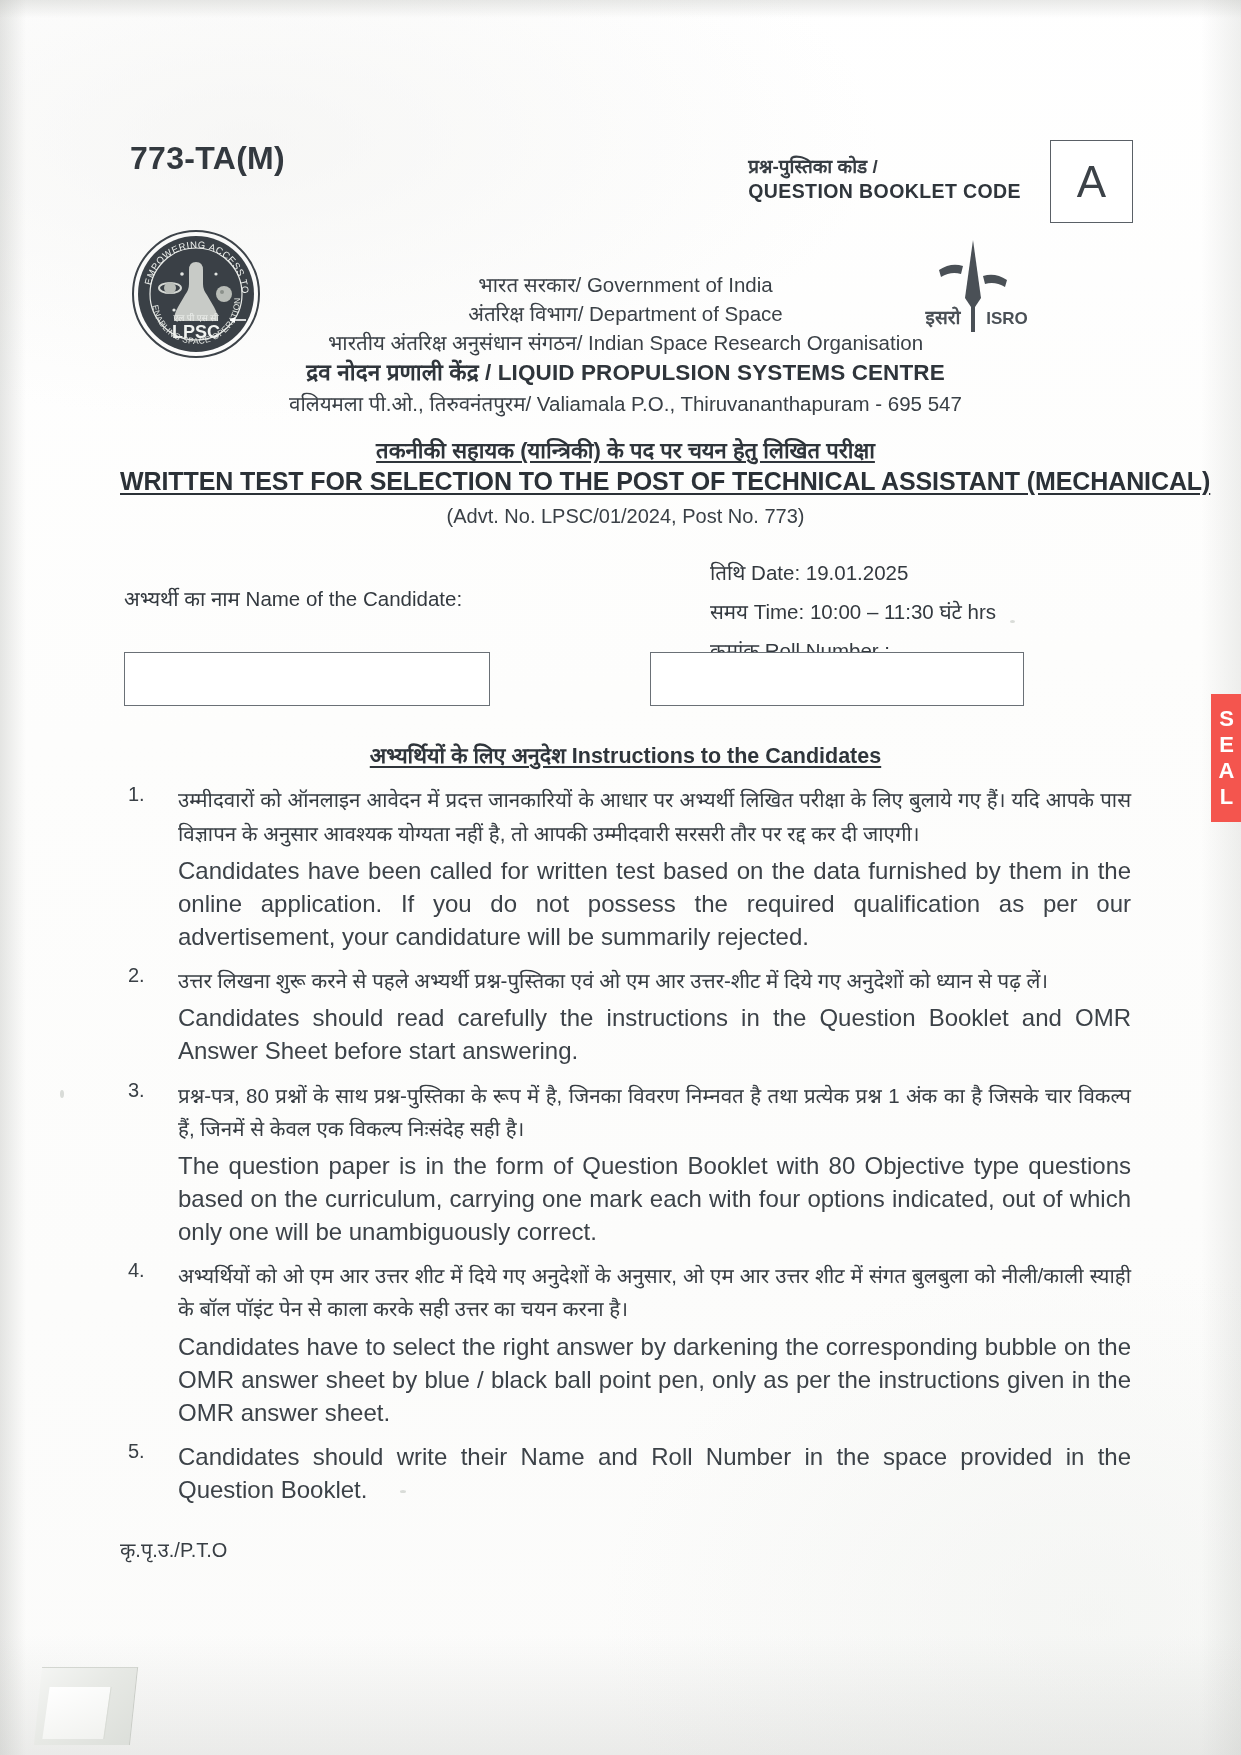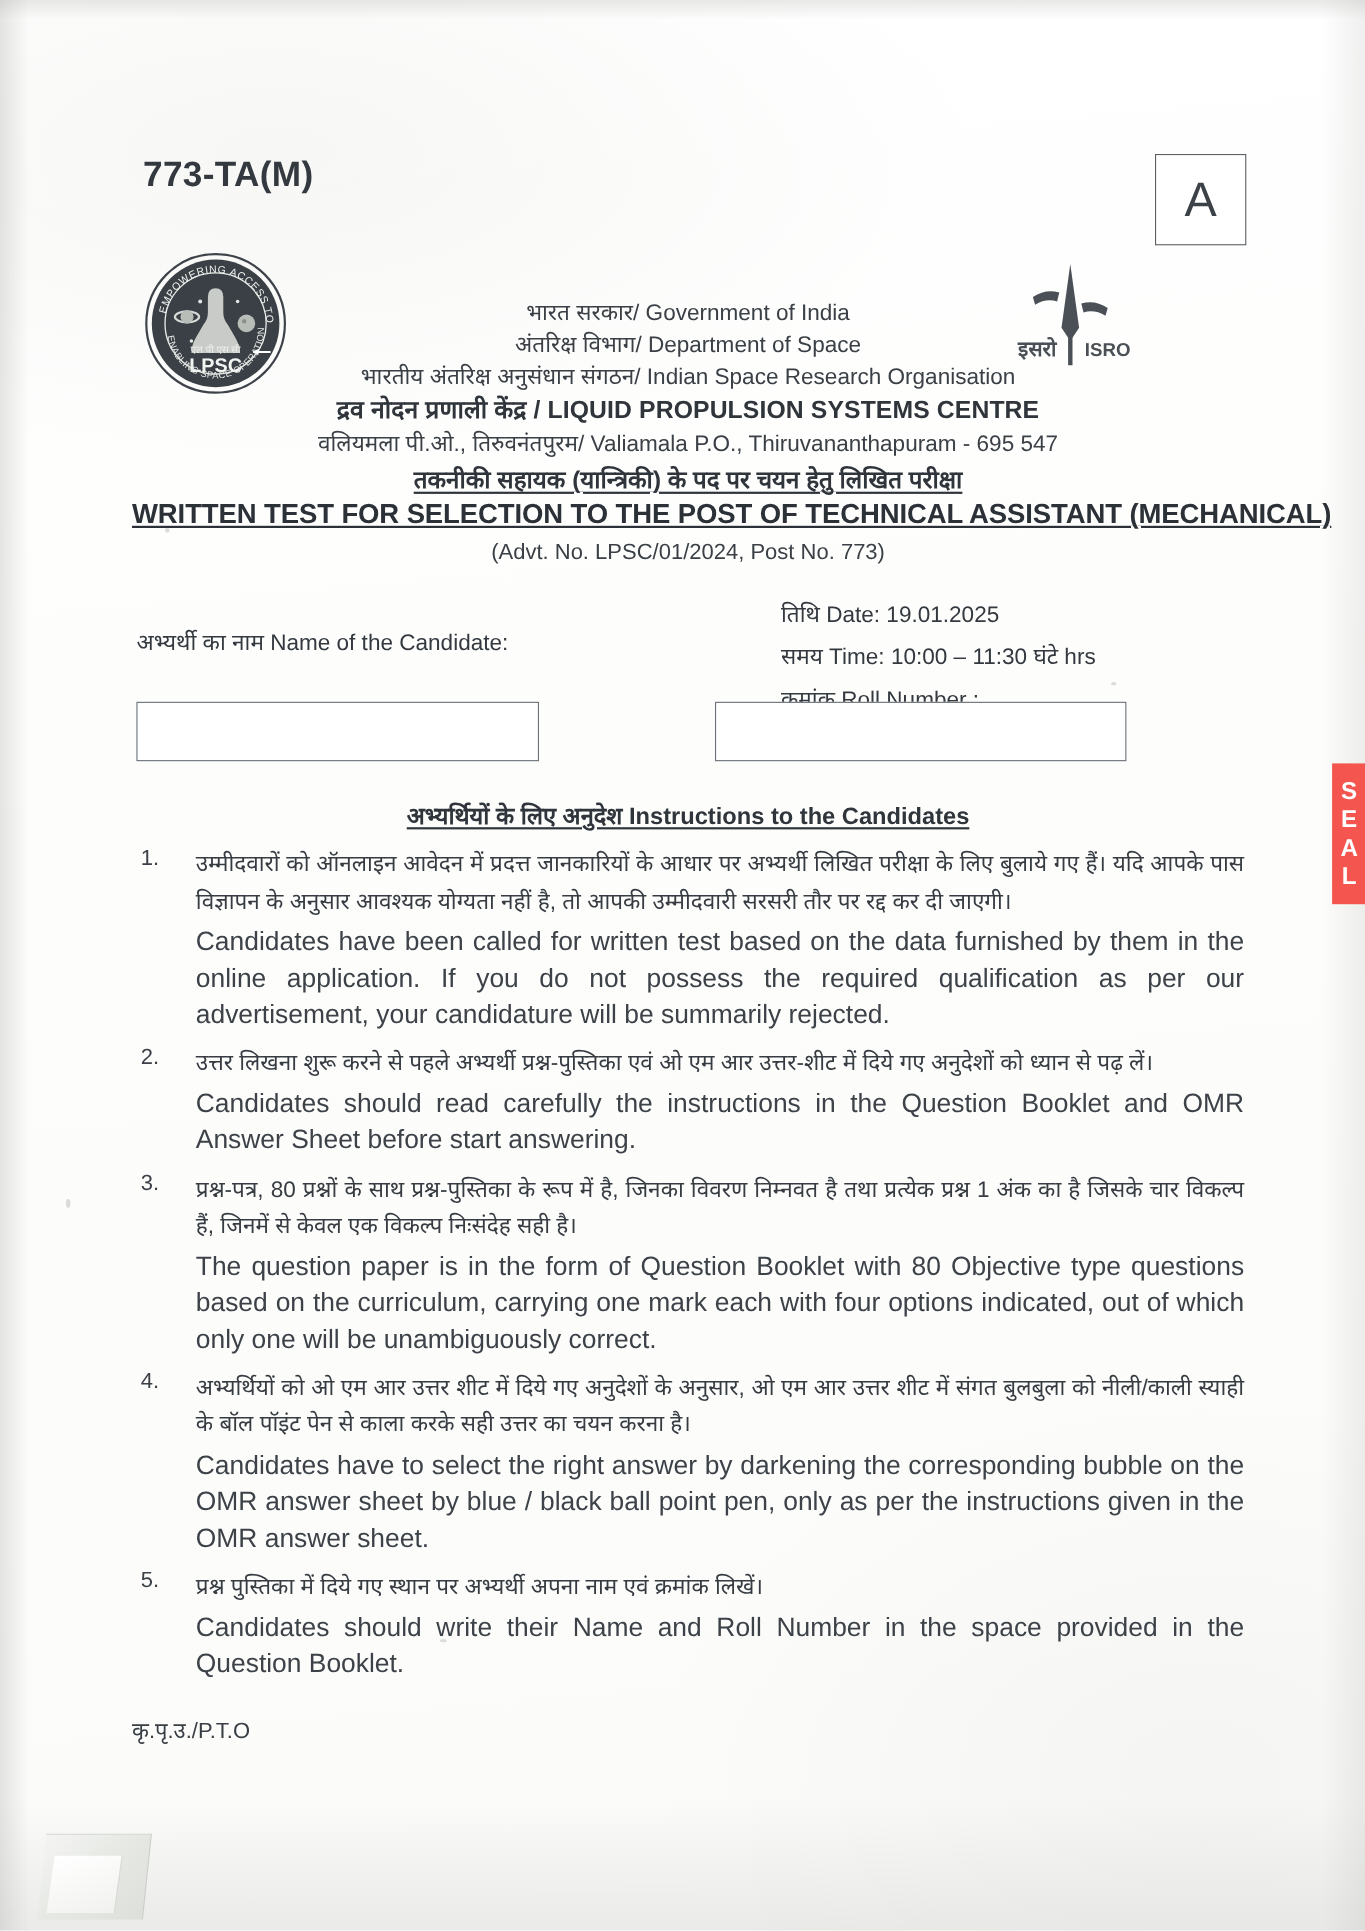--- a/index.html
+++ b/index.html
@@ -195,21 +195,21 @@
   }
   .org-line.addr { font-size: 20.5px; }
 
   .exam-title-hi {
     text-align: center;
     font-size: 22px;
     font-weight: 700;
     color: #2f353b;
     text-decoration: underline;
     text-underline-offset: 3px;
-    margin-top: 2px;
+    margin-top: 16px;
   }
   .exam-title-en {
     text-align: center;
     font-size: 25px;
     font-weight: 700;
     color: #2b3137;
     text-decoration: underline;
     text-underline-offset: 3px;
     margin-top: 3px;
     letter-spacing: -0.1px;
@@ -325,20 +325,24 @@
 
   <div class="seal-tab">
     <span>SEAL</span>
   </div>
 
   <div class="content">
 
     <div class="header-row">
       <div class="booklet-no">773-TA(M)</div>
 
+      <div class="qb-code-wrap">
+        <div class="qb-code-hi">प्रश्न-पुस्तिका कोड /</div>
+        <div class="qb-code-en">QUESTION BOOKLET CODE</div>
+      </div>
 
       <div class="code-box">
         <span>A</span>
       </div>
 
       <svg class="lpsc-logo" viewBox="0 0 132 132">
         <circle cx="66" cy="66" r="63" fill="none" stroke="#3d4349" stroke-width="2"></circle>
         <circle cx="66" cy="66" r="58" fill="#3a4046"></circle>
         <circle cx="66" cy="66" r="46" fill="none" stroke="#e9ebe8" stroke-width="1.2"></circle>
         <path d="M66 34 q-7 0 -7 8 v14 q0 6 -4 11 l-7 12 q-4 7 -4 14 h44 q0 -7 -4 -14 l-7 -12 q-4 -5 -4 -11 v-14 q0 -8 -7 -8 z" fill="#c8cbc7"></path>
@@ -424,21 +428,20 @@
       </div>
 
       <div class="instr-item">
         <div class="instr-num">4.</div>
         <div class="instr-hi">अभ्यर्थियों को ओ एम आर उत्तर शीट में दिये गए अनुदेशों के अनुसार, ओ एम आर उत्तर शीट में संगत बुलबुला को नीली/काली स्याही के बॉल पॉइंट पेन से काला करके सही उत्तर का चयन करना है।</div>
         <div class="instr-en">Candidates have to select the right answer by darkening the corresponding bubble on the OMR answer sheet by blue / black ball point pen, only as per the instructions given in the OMR answer sheet.</div>
       </div>
 
       <div class="instr-item">
         <div class="instr-num">5.</div>
-        <div class="instr-hi">प्रश्न पुस्तिका में दिये गए स्थान पर अभ्यर्थी अपना नाम एवं क्रमांक लिखें।</div>
         <div class="instr-en">Candidates should write their Name and Roll Number in the space provided in the Question Booklet.</div>
       </div>
 
     </div>
 
     <div class="pto">कृ.पृ.उ./P.T.O</div>
 
   </div>
 </div>
 

